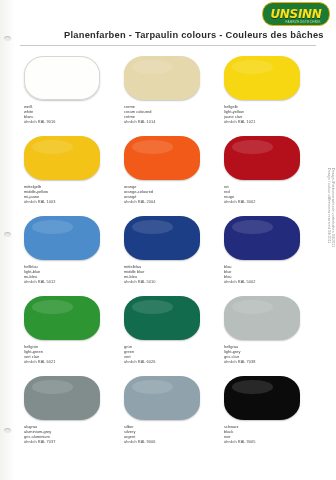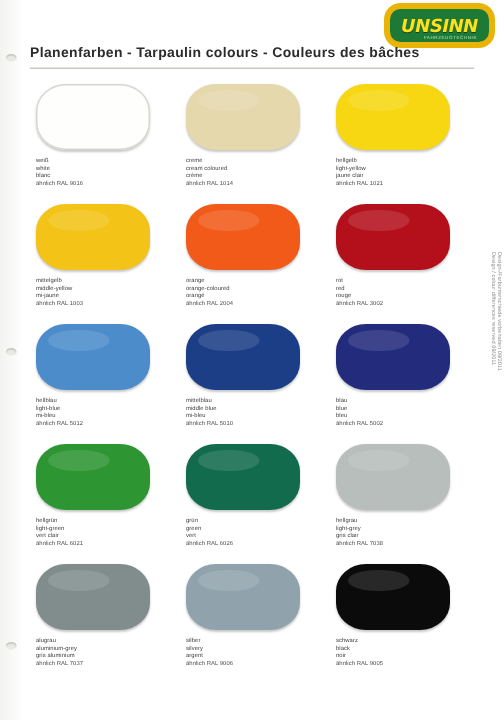--- a/index.html
+++ b/index.html
@@ -45,21 +45,21 @@
 
   
   #logo {
     position: absolute;
     right: 6px;
     top: 2px;
     width: 66px;
     height: 22px;
     border-radius: 11px;
     background: #1c7a36;
-    border: 4px solid #eab308;
+    border: 1px solid #eab308;
     display: flex;
     align-items: center;
     justify-content: center;
     overflow: hidden;
   }
   #logo .logo-word {
     color: #ffe01a;
     font-family: "DejaVu Sans", sans-serif;
     font-weight: bold;
     font-style: italic;
@@ -83,20 +83,21 @@
     left: 20px;
     top: 30px;
     right: 10px;
   }
   #title {
     font-size: 9.3px;
     font-weight: bold;
     color: #2b2b2b;
     letter-spacing: 0.25px;
     white-space: nowrap;
+    margin-left: 44px;
   }
   #title-rule {
     margin-top: 5px;
     border-top: 1px solid #c9c9c4;
     width: 296px;
   }
 
   
   #grid {
     position: absolute;

